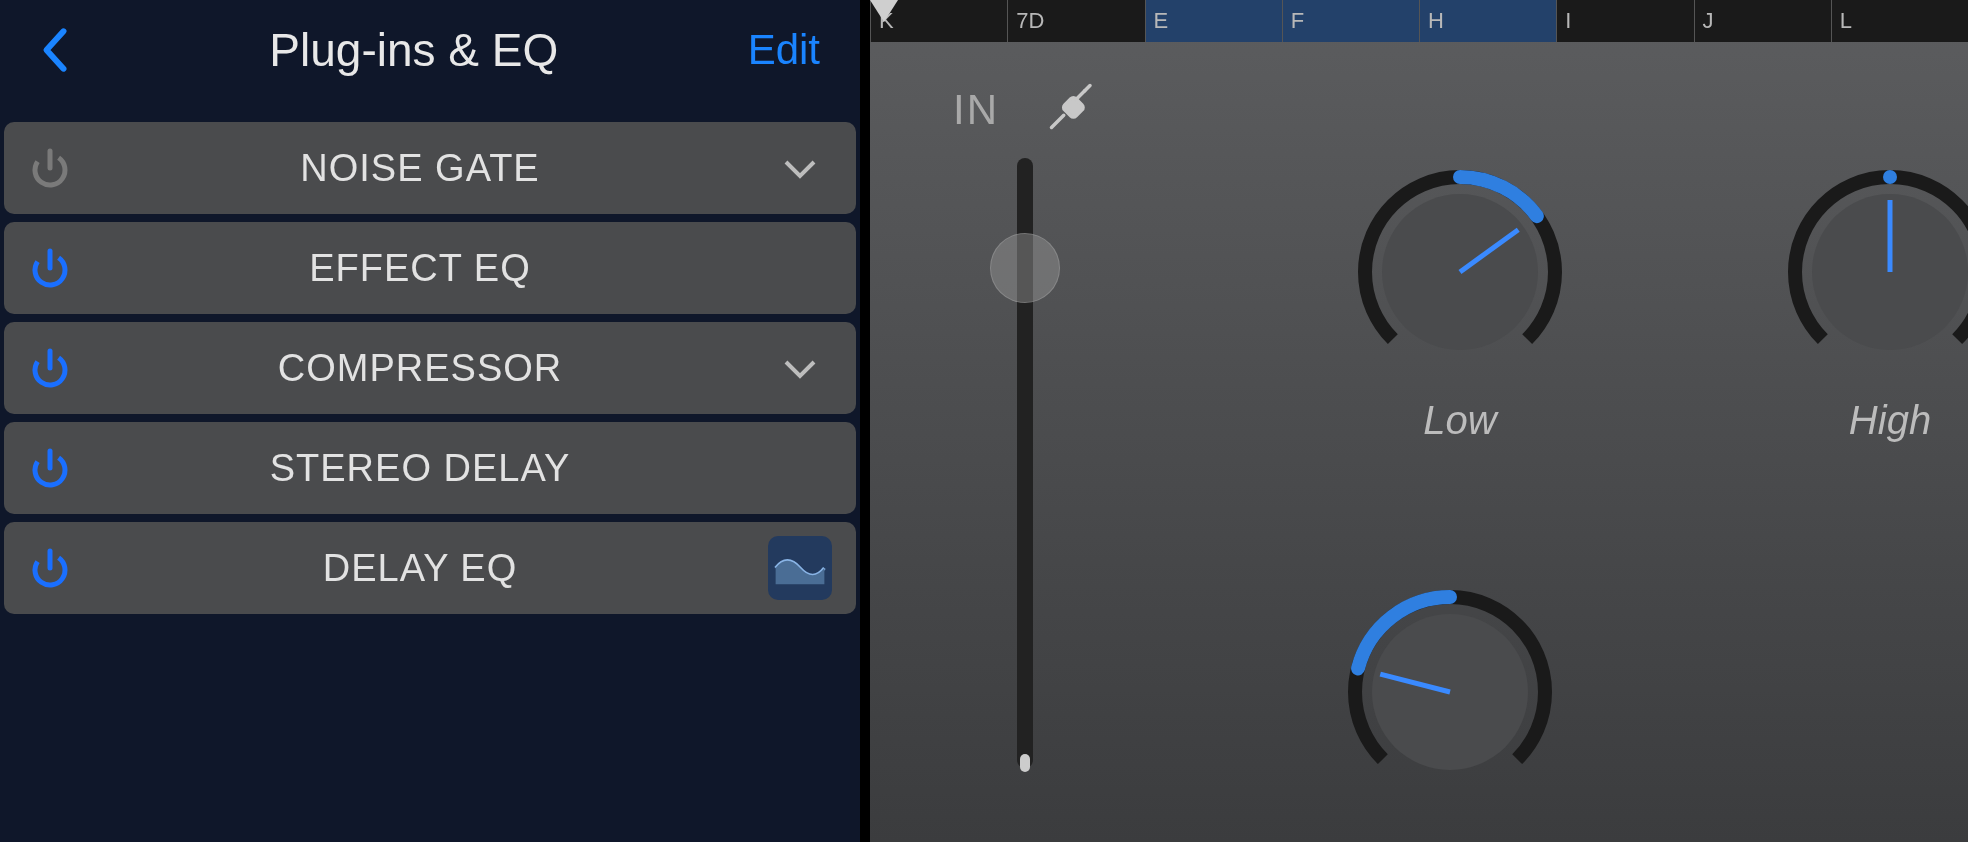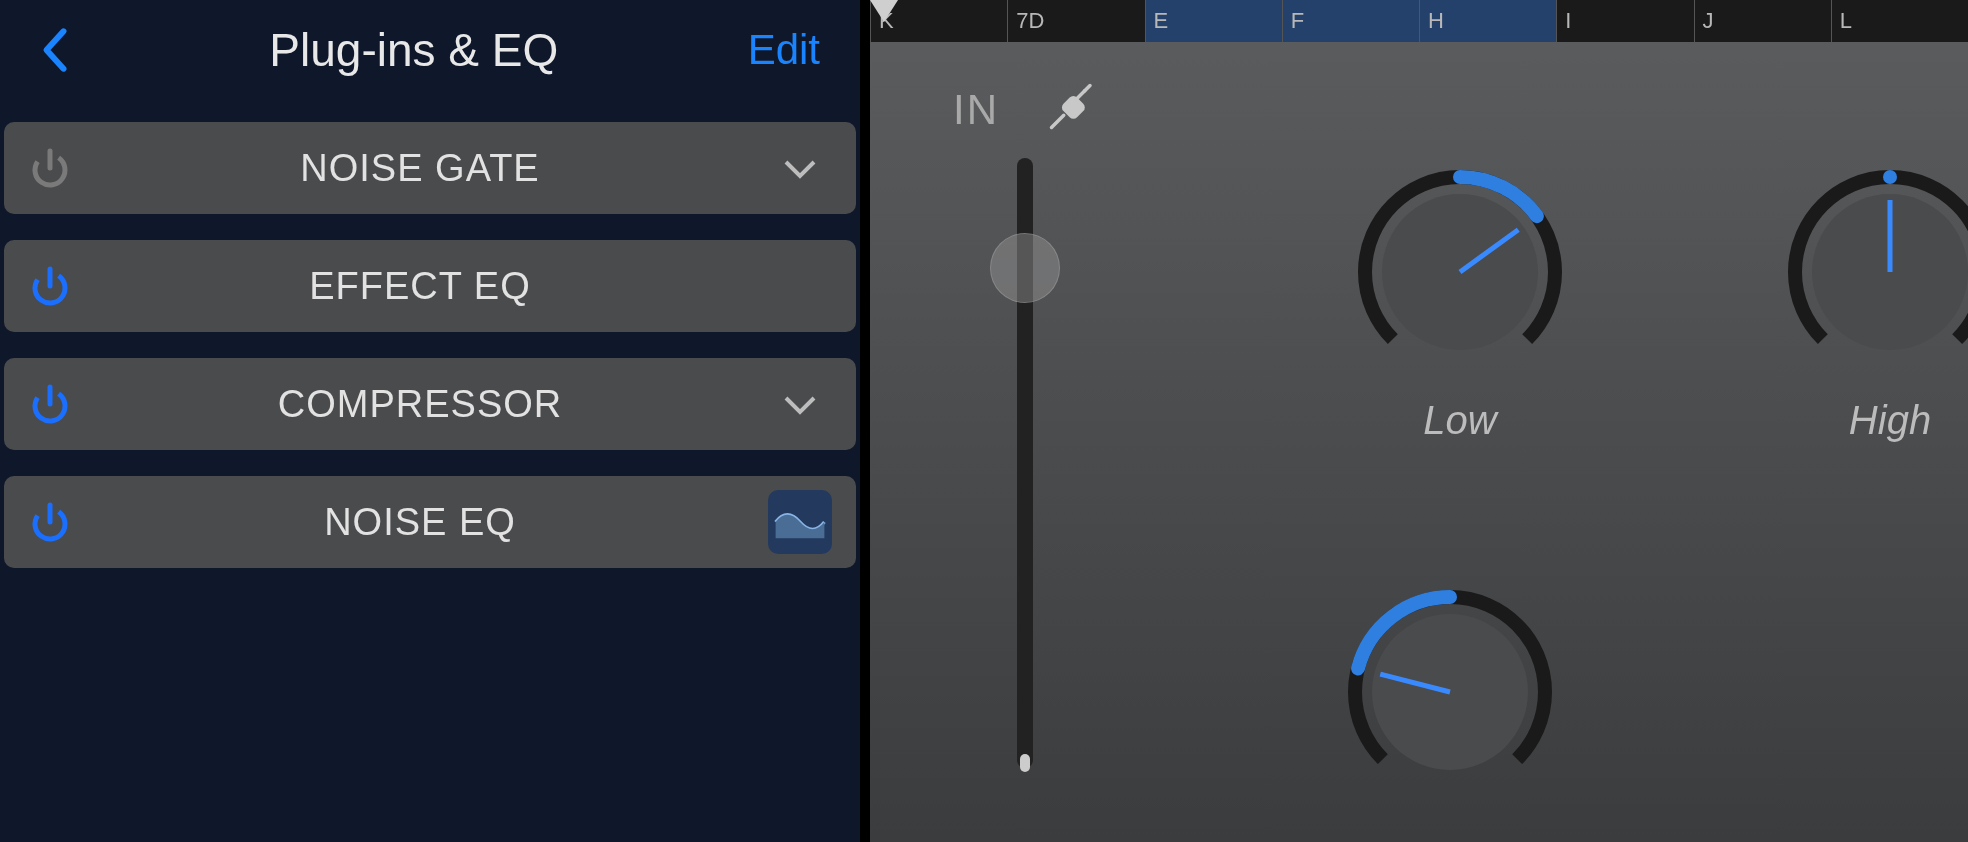--- a/index.html
+++ b/index.html
@@ -37,21 +37,21 @@
     text-align: center;
     font-size: 46px;
     font-weight: 400;
     color: #e8e8e8;
   }
   .edit-btn {
     font-size: 42px;
     color: #1a84ff;
     cursor: pointer;
   }
-  .plugin-list { display:flex; flex-direction:column; gap:26px; padding: 12px 4px; }
+  .plugin-list { display:flex; flex-direction:column; gap:8px; padding: 12px 4px; }
   .plugin-row {
     background: #4a4b4d;
     border-radius: 10px;
     height: 92px;
     display: flex;
     align-items: center;
     padding: 0 24px;
     gap: 20px;
   }
   .power-btn {
@@ -220,21 +220,31 @@
             </svg>
           </div>
         </div>
         <div class="plugin-row">
           <div class="power-btn">
             <svg class="power-svg" viewBox="0 0 44 44">
       <circle cx="22" cy="24" r="15" stroke="#1a6fff" stroke-width="5" fill="none" stroke-dasharray="70 30" transform="rotate(-55 22 24)"></circle>
       <line x1="22" y1="5" x2="22" y2="22" stroke="#1a6fff" stroke-width="5" stroke-linecap="round"></line>
     </svg>
           </div>
-          <div class="plugin-label">NOISE EQ</div>
+          <div class="plugin-label">STEREO DELAY</div>
+          <div class="row-right"></div>
+        </div>
+        <div class="plugin-row">
+          <div class="power-btn">
+            <svg class="power-svg" viewBox="0 0 44 44">
+      <circle cx="22" cy="24" r="15" stroke="#1a6fff" stroke-width="5" fill="none" stroke-dasharray="70 30" transform="rotate(-55 22 24)"></circle>
+      <line x1="22" y1="5" x2="22" y2="22" stroke="#1a6fff" stroke-width="5" stroke-linecap="round"></line>
+    </svg>
+          </div>
+          <div class="plugin-label">DELAY EQ</div>
           <div class="row-right">
             <div class="veq-icon">
        <svg viewBox="0 0 64 40" width="52" height="34">
          <path d="M2 20 Q16 2 32 20 Q48 38 62 20" stroke="#89b4e6" stroke-width="4" fill="none"></path>
          <path d="M2 20 Q16 2 32 20 Q48 38 62 20 L62 40 L2 40 Z" fill="#4a6d95"></path>
        </svg>
             </div>
           </div>
         </div>
       </div>

